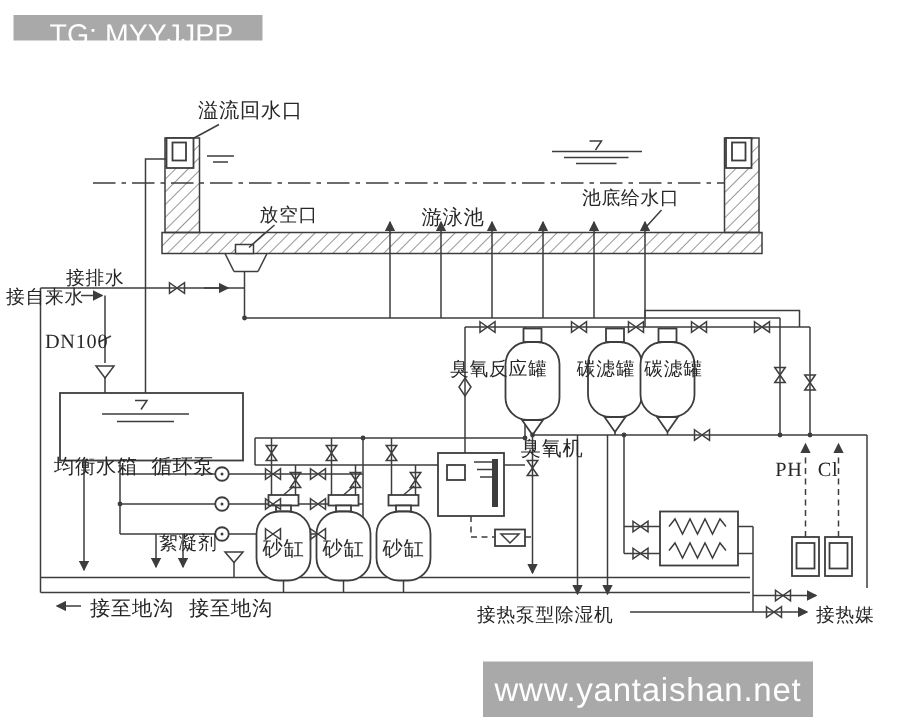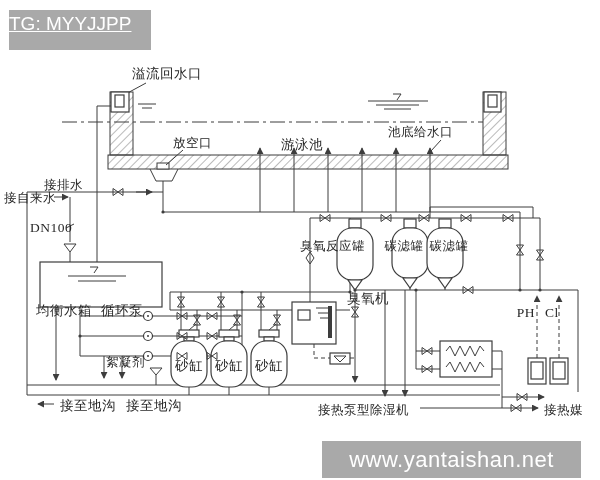--- a/index.html
+++ b/index.html
@@ -1,20 +1,20 @@
 <!DOCTYPE html>
 <html><head>
 <meta charset="utf-8">
 <style>
   html,body{margin:0;padding:0;background:#fff;}
   .canvas{position:relative;width:600px;height:480px;background:#ffffff;overflow:hidden;
           font-family:"Liberation Sans",sans-serif;}
   .wm{position:absolute;color:#fff;font-family:"Liberation Sans",sans-serif;}
-  .wm-top{left:9px;top:10px;width:142px;height:40px;font-size:19px;line-height:28px;padding-left:0;text-decoration:underline;}
-  .wm-bottom{left:322px;top:441px;width:259px;height:37px;font-size:22px;line-height:37px;
+  .wm-top{left:9px;top:10px;width:142px;height:17px;font-size:19px;line-height:28px;padding-left:24px;text-decoration:underline;}
+  .wm-bottom{left:322px;top:441px;width:220px;height:37px;font-size:22px;line-height:37px;
              text-align:center;letter-spacing:.5px;}
   svg{position:absolute;left:0;top:0;}
   .pipes{stroke:#3d3d3d;stroke-width:1;fill:none;}
   .comp{stroke:#3d3d3d;stroke-width:1.2;fill:#ffffff;}
   .lbl{font-family:"Liberation Serif","DejaVu Serif",serif;fill:#272727;font-size:12.5px;letter-spacing:.5px;}
   .lbl-b{font-size:13.5px;}
   .lbl-m{text-anchor:middle;}
 </style>
 </head>
 <body>

